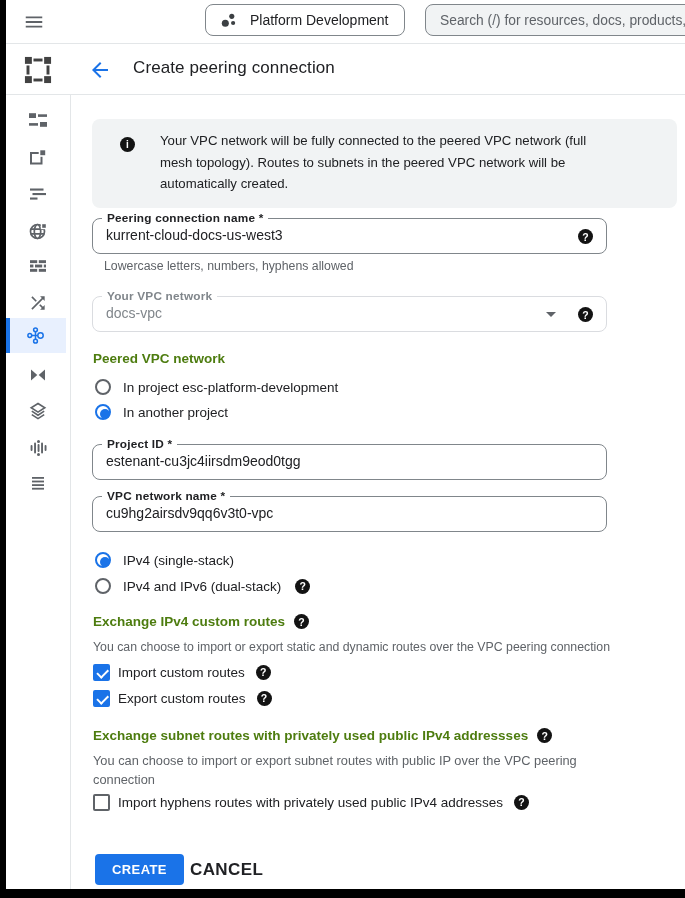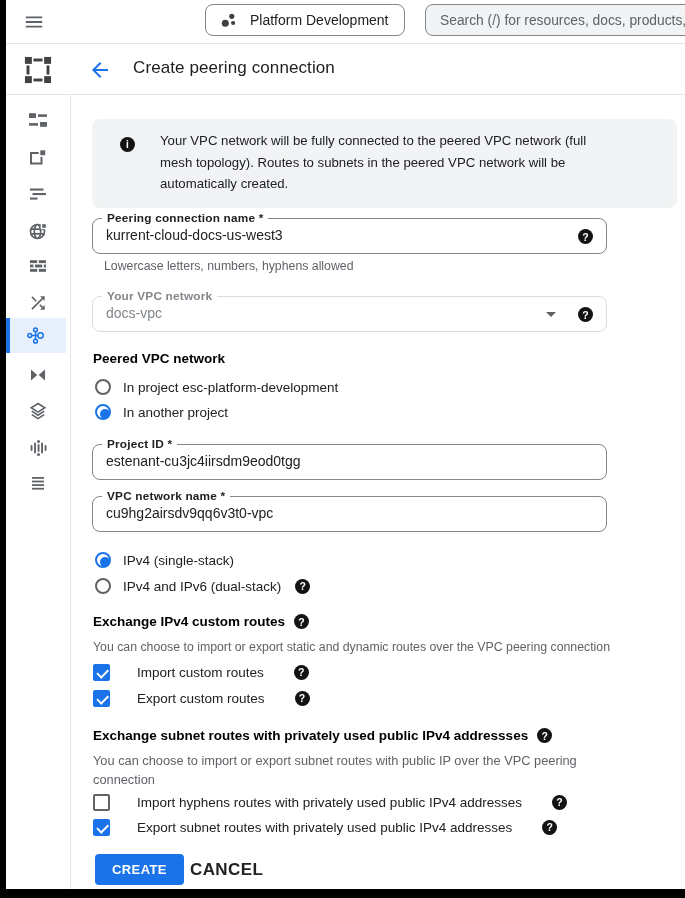--- a/index.html
+++ b/index.html
@@ -56,33 +56,33 @@
   .field.disabled .flabel { color:#80868b; font-weight:bold; }
   .field.disabled .fvalue { color:#80868b; }
   .help { width:15px; height:15px; border-radius:50%; background:#131313; color:#fff; flex:0 0 auto;
     display:inline-flex; align-items:center; justify-content:center; font-size:10.5px; font-weight:bold; cursor:pointer; }
   .help::after { content:"?"; }
   .field .help { position:absolute; right:13px; top:10px; }
   .caret { position:absolute; right:50px; top:15px; width:0; height:0;
     border-left:5px solid transparent; border-right:5px solid transparent; border-top:5.5px solid #5f6368; }
   .helper { position:absolute; left:104px; font-size:12.3px; color:#5f6368; }
 
-  .sect-h { position:absolute; left:93px; font-size:13.5px; font-weight:bold; color:#000000;
+  .sect-h { position:absolute; left:93px; font-size:13.5px; font-weight:bold; color:#4d7c0f;
     display:flex; align-items:center; gap:9px; }
   .desc { position:absolute; left:93px; font-size:12.3px; color:#5f6368; line-height:18.5px; }
   .desc.wrap { font-size:12.8px; width:500px; line-height:19px; }
 
   .radio-row { position:absolute; left:95px; height:20px; display:flex; align-items:center; gap:12px; cursor:pointer; }
   .radio { width:16px; height:16px; border:2px solid #5f6368; border-radius:50%; flex:0 0 auto; }
   .radio.on { border-color:#1a73e8; }
   .radio.on::after { content:""; display:block; width:10px; height:10px; margin:3px; border-radius:50%; background:#1a73e8; }
   .radio-row .rlabel { font-size:13.5px; color:#202124; }
   .radio-row .help { margin-left:2px; }
 
-  .cb-row { position:absolute; left:93px; height:20px; display:flex; align-items:center; gap:27px; cursor:pointer; }
+  .cb-row { position:absolute; left:93px; height:20px; display:flex; align-items:center; gap:8px; cursor:pointer; }
   .cb { width:17px; height:17px; border:2px solid #5f6368; border-radius:2px; flex:0 0 auto; }
   .cb.on { background:#1a73e8; border-color:#1a73e8; }
   .cb.on::after { content:""; display:block; width:9px; height:4.5px; margin:3px 0 0 2px;
     border-left:2px solid #fff; border-bottom:2px solid #fff; transform:rotate(-45deg); }
   .cb-row .clabel { font-size:13.5px; color:#202124; }
   .cb-row .help { margin-left:3px; }
 
   .btn-create { position:absolute; left:95px; top:854px; height:31px; padding:8px 17px; background:#1a73e8; color:#fff;
     border:none; border-radius:4px; font-size:13px; font-weight:bold; letter-spacing:0.4px;
     font-family:"Liberation Sans","DejaVu Sans",sans-serif; cursor:pointer; }
@@ -293,24 +293,19 @@
   <div class="sect-h" style="top:728px">
     <span>Exchange subnet routes with privately used public IPv4 addressses</span>
     <span class="help"></span>
   </div>
   <div class="desc wrap" style="top:751px">You can choose to import or export subnet routes with public IP over the VPC peering connection</div>
   <div class="cb-row" style="top:792px">
     <span class="cb"></span>
     <span class="clabel">Import hyphens routes with privately used public IPv4 addresses</span>
     <span class="help"></span>
   </div>
-  <div class="cb-row" style="top:817px">
-    <span class="cb on"></span>
-    <span class="clabel">Export subnet routes with privately used public IPv4 addresses</span>
-    <span class="help"></span>
-  </div>
 
   <button class="btn-create">CREATE</button>
   <button class="btn-cancel">CANCEL</button>
 
   <div class="edge-left"></div>
   <div class="edge-bottom"></div>
 </div>
 
 </body></html>

